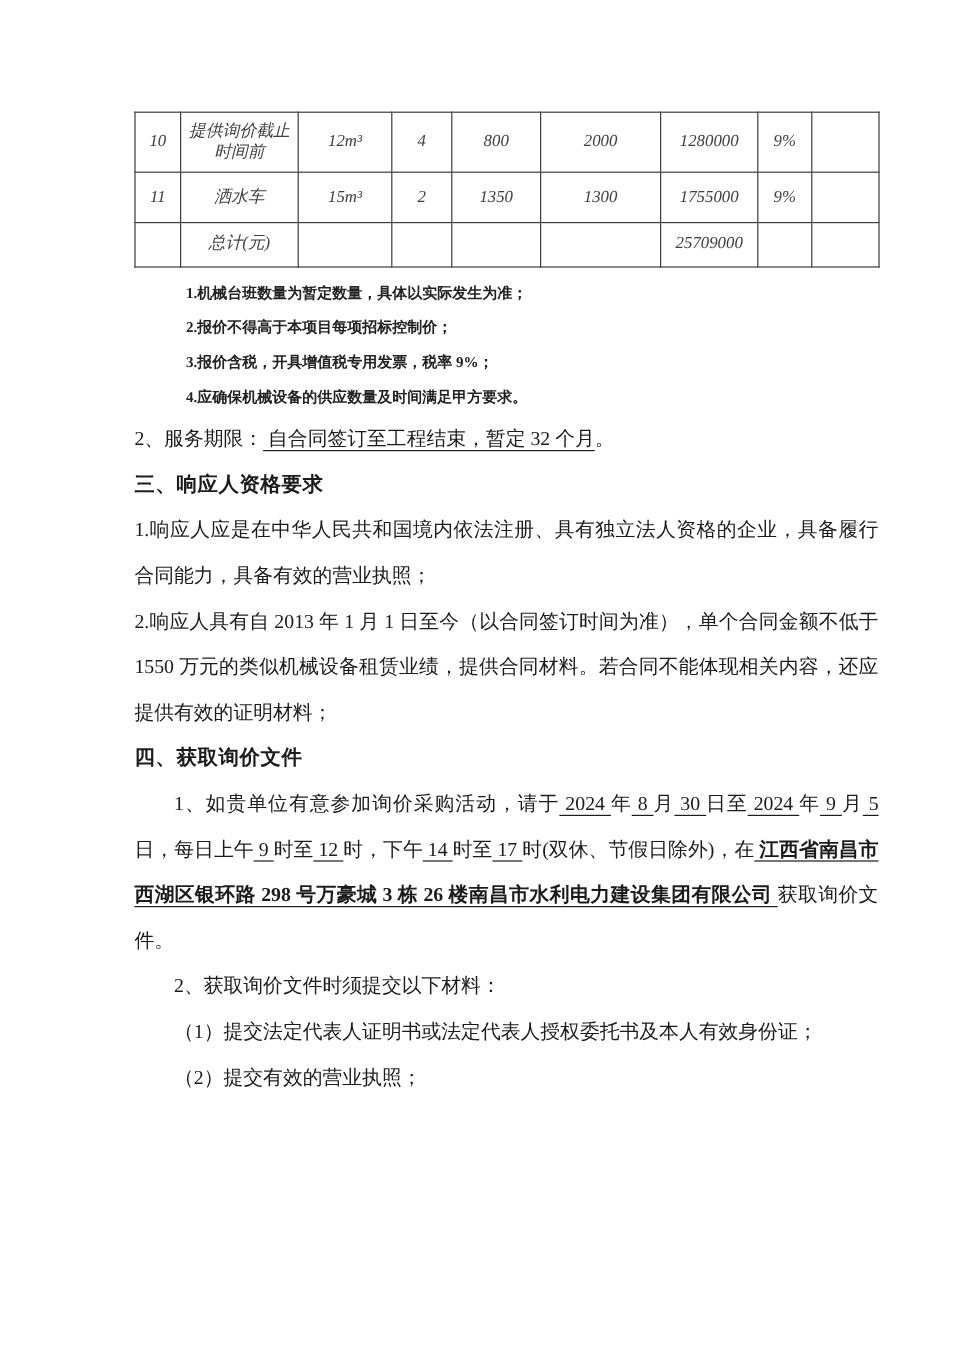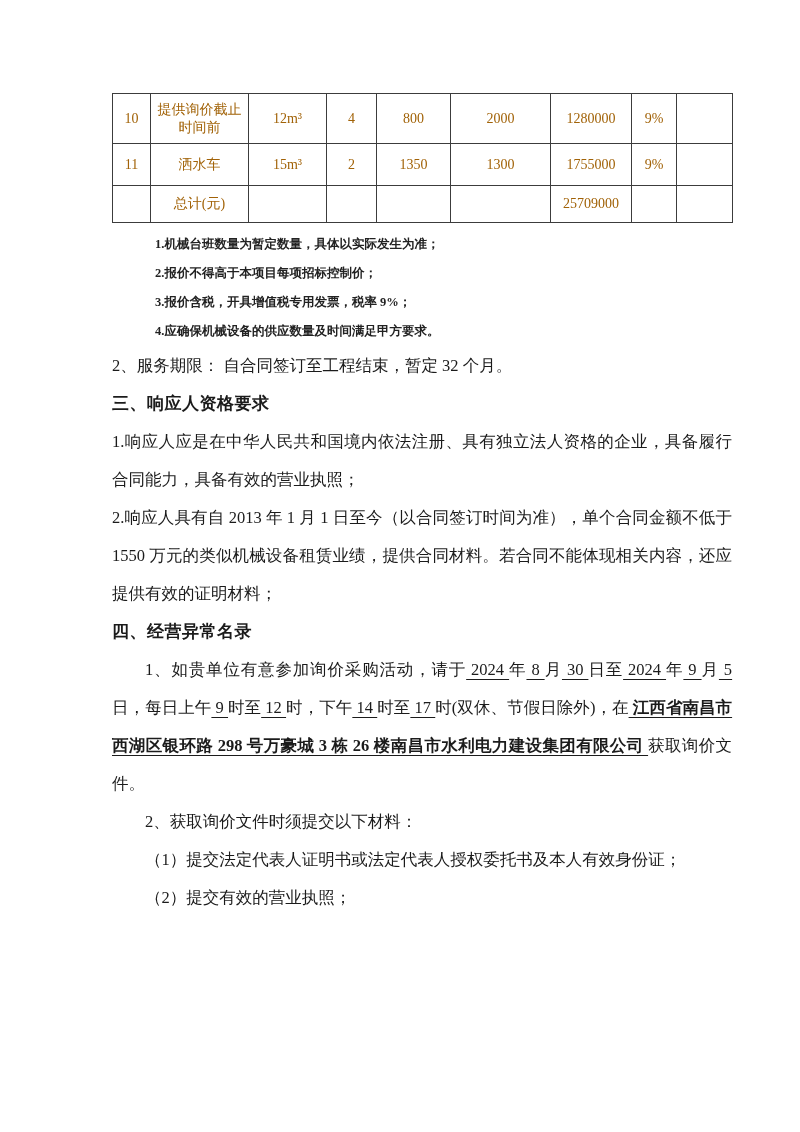--- a/index.html
+++ b/index.html
@@ -15,21 +15,21 @@
     position:absolute; inset:0;
     background:#ffffff;
   }
   .content {
     position:absolute; left:112px; top:93px; width:620px;
   }
 
   
   table.equip {
     width:620px; border-collapse:collapse; table-layout:fixed;
-    font-size:14px; color:#a16207;
+    font-size:14px; color:#404040;font-style:italic;
   }
   table.equip td {
     border:1px solid #3c3c3c;
     text-align:center; vertical-align:middle;
     padding:2px 3px; line-height:18px;
   }
   tr.row-10 td { height:50px; }
   tr.row-11 td { height:42px; }
   tr.row-total td { height:37px; }
 
@@ -50,21 +50,21 @@
     letter-spacing:0.5px;
   }
   .indent2 { text-indent:2em; }
 
   .seg-u  { text-decoration:underline; text-underline-offset:4px; }
   .seg-ub { text-decoration:underline; text-underline-offset:4px; font-weight:bold; }
   .seg-mono {
     font-family:"Liberation Mono","DejaVu Sans Mono",monospace;
     font-size:14.5px; letter-spacing:0.3px;
   }
-  .u { text-underline-offset:4px; }
+  .u { text-decoration:underline; text-underline-offset:4px; }
 </style>
 </head>
 <body>
 
 <div class="page">
   <div class="content">
 
     <table class="equip">
       <colgroup>
         <col style="width:38px">
@@ -121,21 +121,21 @@
       <div class="note-line">4.应确保机械设备的供应数量及时间满足甲方要求。</div>
     </div>
 
     <p class="body-line service"><span>2、服务期限：</span><span class="u"> 自合同签订至工程结束，暂定 32 个月</span><span>。</span></p>
 
     <h3 class="sec-title">三、响应人资格要求</h3>
 
     <p class="para">1.响应人应是在中华人民共和国境内依法注册、具有独立法人资格的企业，具备履行合同能力，具备有效的营业执照；</p>
     <p class="para">2.响应人具有自 2013 年 1 月 1 日至今（以合同签订时间为准），单个合同金额不低于 1550 万元的类似机械设备租赁业绩，提供合同材料。若合同不能体现相关内容，还应提供有效的证明材料；</p>
 
-    <h3 class="sec-title">四、经营异常名录</h3>
+    <h3 class="sec-title">四、获取询价文件</h3>
 
     <p class="para indent2"><span>1、如贵单位有意参加询价采购活动，请于</span><span class="seg-u"> 2024 </span><span>年</span><span class="seg-u"> 8 </span><span>月</span><span class="seg-u"> 30 </span><span>日至</span><span class="seg-u"> 2024 </span><span>年</span><span class="seg-u"> 9 </span><span>月</span><span class="seg-u"> 5 </span><span>日，每日上午</span><span class="seg-u"> 9 </span><span>时至</span><span class="seg-u"> 12 </span><span>时，下午</span><span class="seg-u"> 14 </span><span>时至</span><span class="seg-u"> 17 </span><span>时(双休、节假日除外)，在</span><span class="seg-ub"> 江西省南昌市西湖区银环路 298 号万豪城 3 栋 26 楼南昌市水利电力建设集团有限公司 </span><span>获取询价文件。</span></p>
     <p class="para indent2">2、获取询价文件时须提交以下材料：</p>
     <p class="para indent2">（1）提交法定代表人证明书或法定代表人授权委托书及本人有效身份证；</p>
     <p class="para indent2">（2）提交有效的营业执照；</p>
 
   </div>
 </div>
 
 </body></html>

